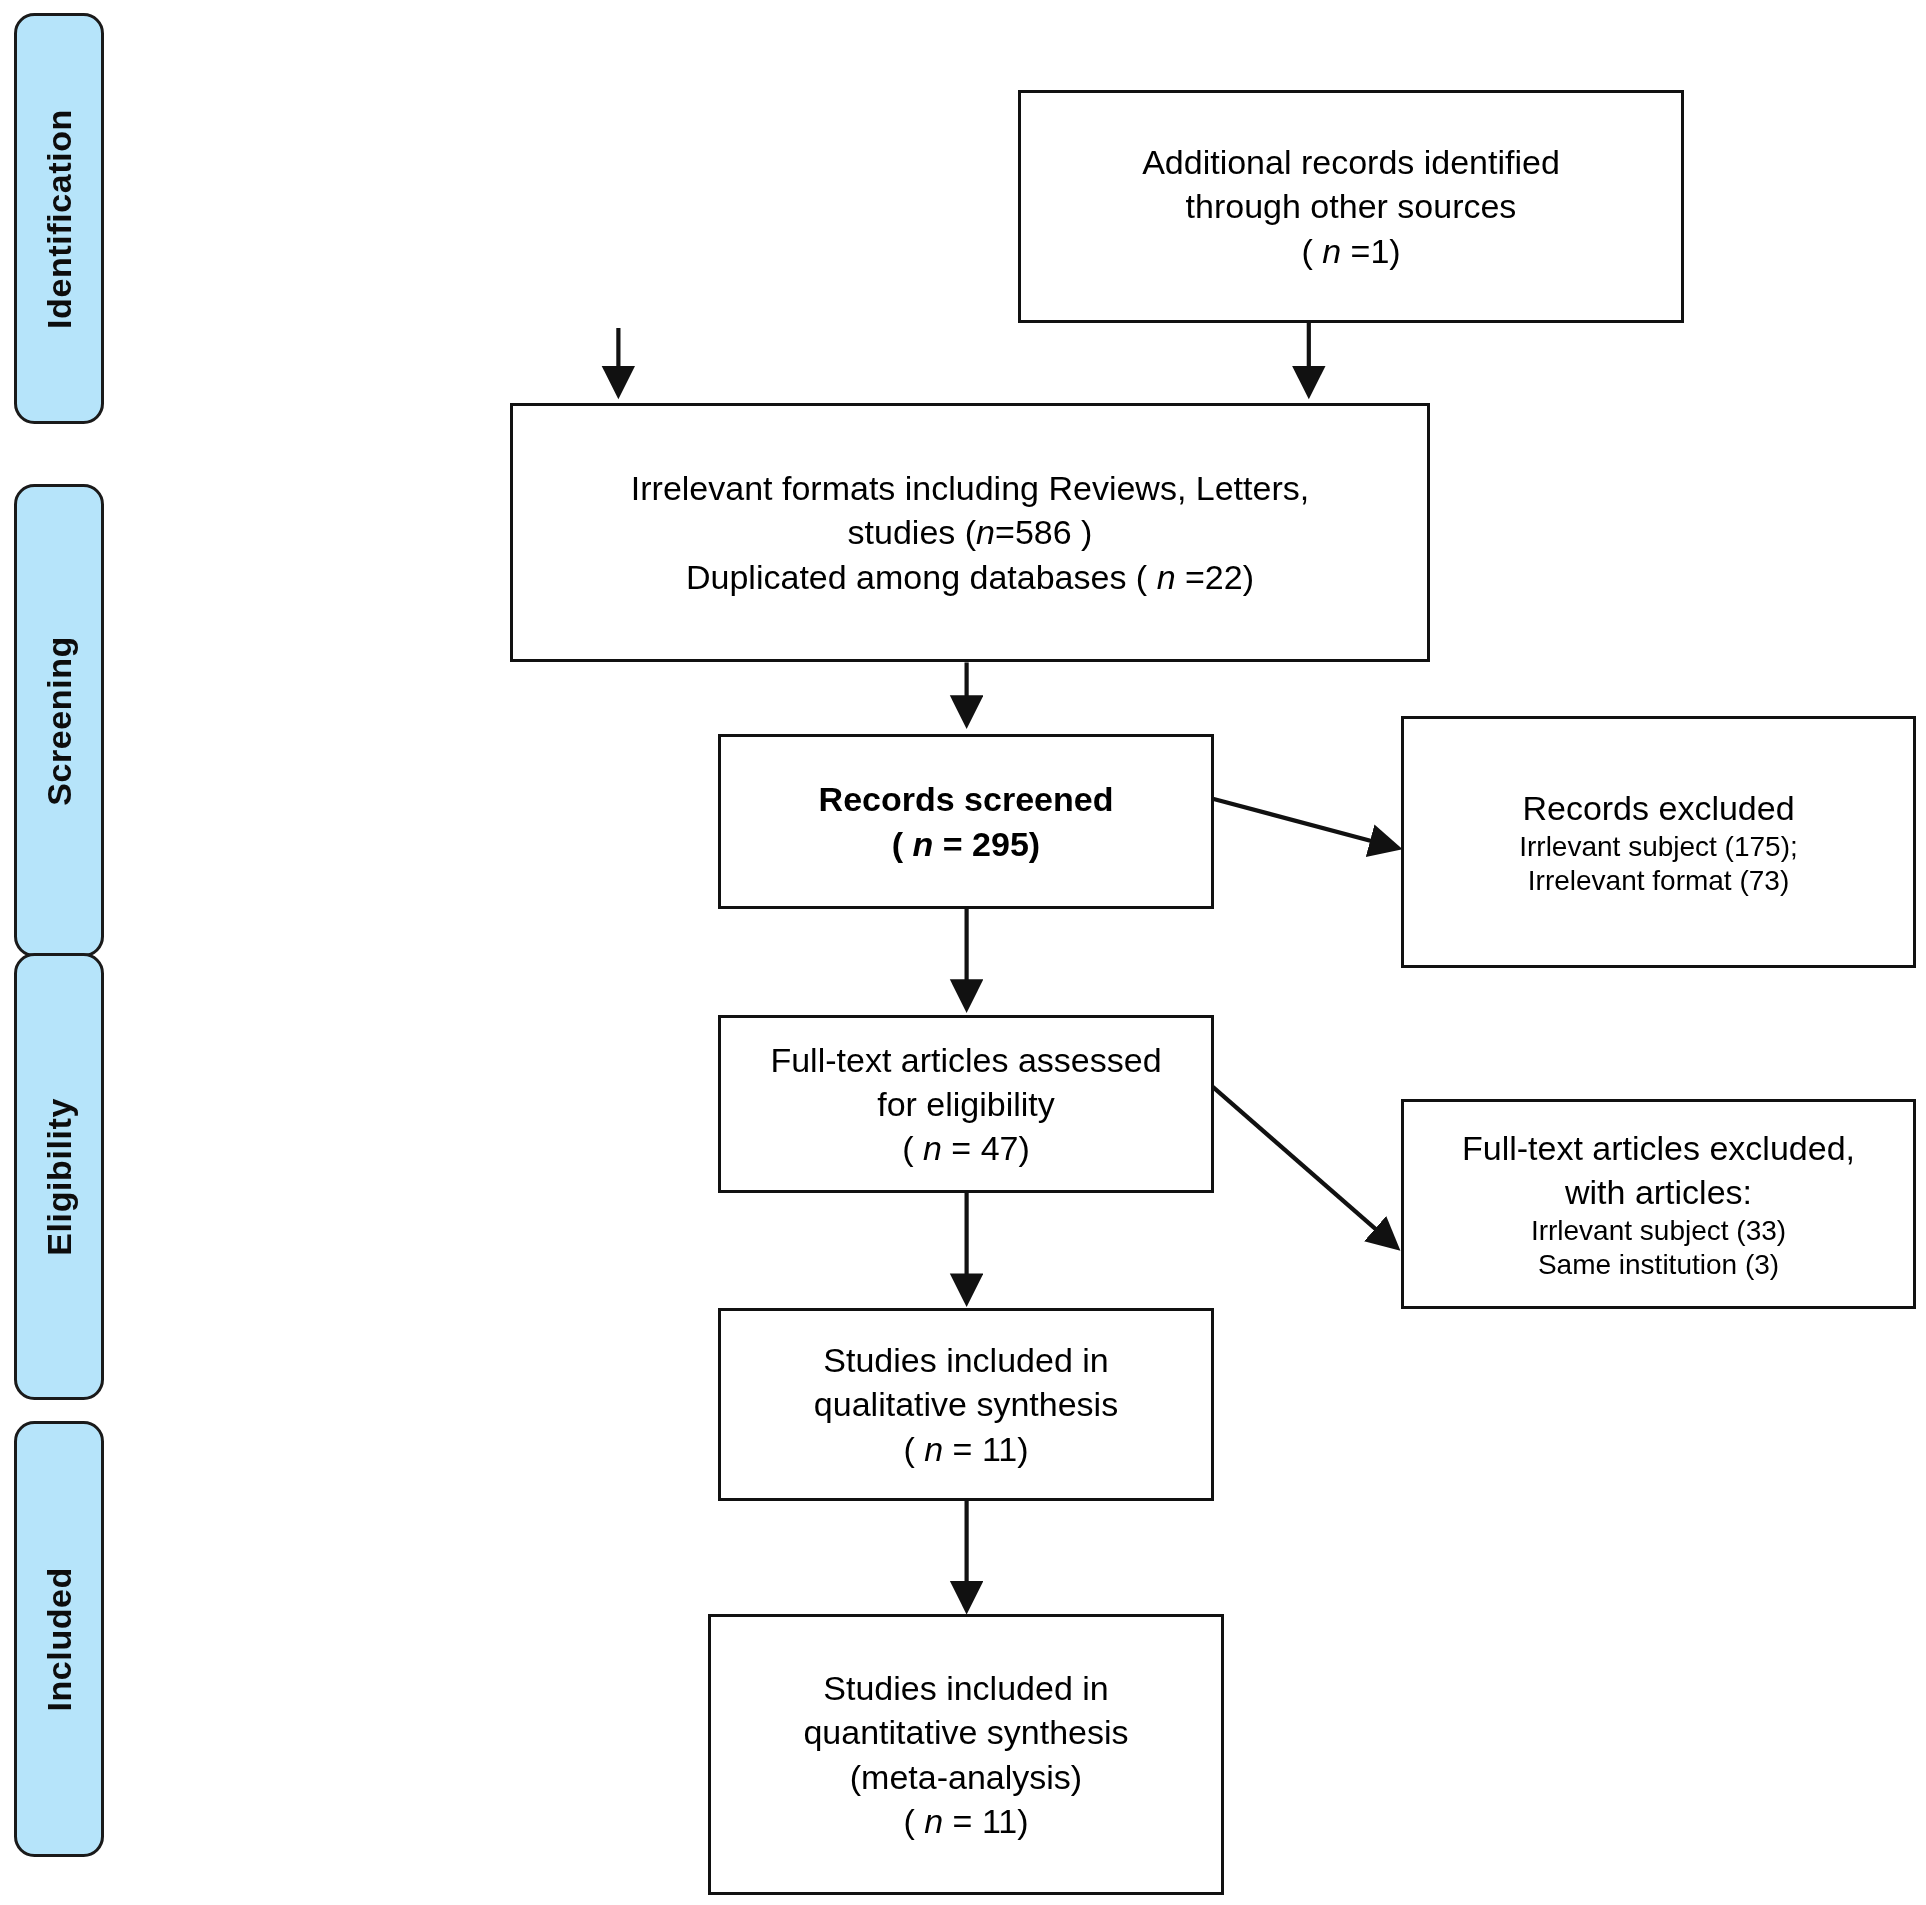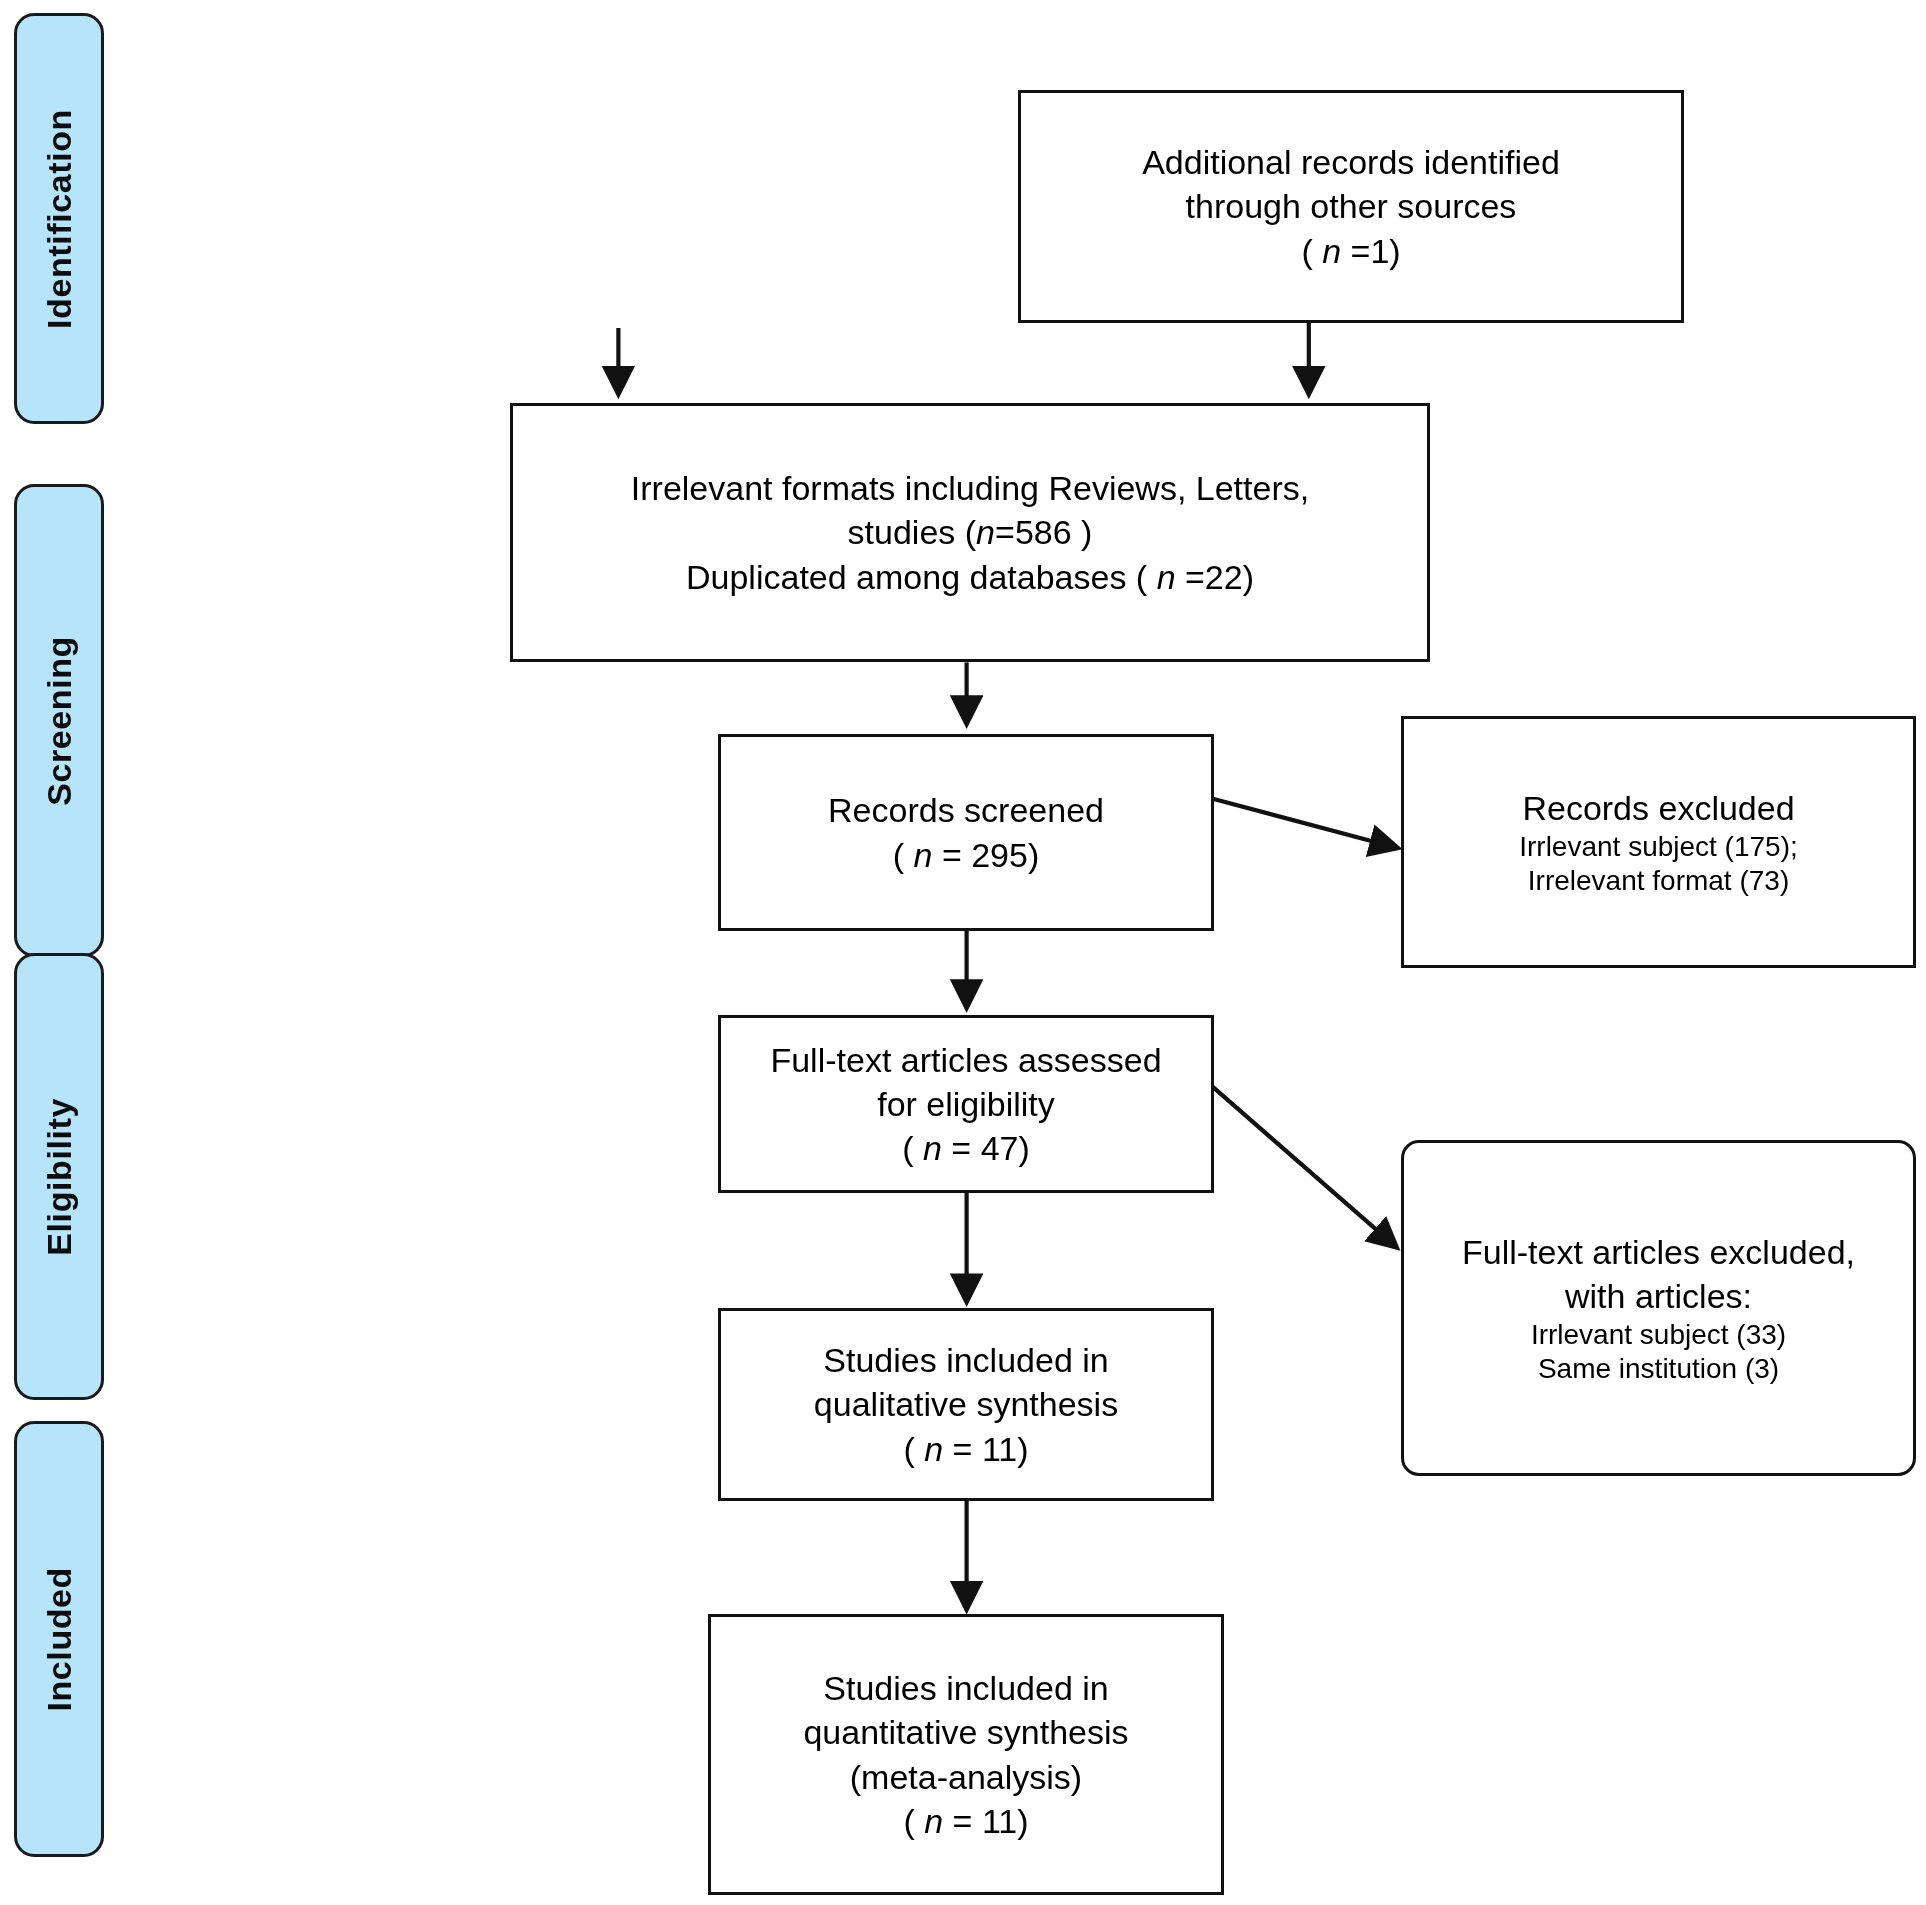--- a/index.html
+++ b/index.html
@@ -112,38 +112,38 @@
     <span class="line">through other sources</span>
     <span class="line">( <span class="it">n</span> =1)</span>
   </div>
 
   <div class="box" style="left:510px; top:403px; width:920px; height:259px; padding:0 2px;">
     <span class="line">Irrelevant formats including Reviews, Letters,</span>
     <span class="line">studies (<span class="it">n</span>=586 )</span>
     <span class="line">Duplicated among databases ( <span class="it">n</span> =22)</span>
   </div>
 
-  <div class="box" style="left:718px; top:734px; width:496px; height:197px;">
+  <div class="box" style="left:718px; top:734px; width:496px; height:175px;font-weight:bold;">
     <span class="line">Records screened</span>
     <span class="line">( <span class="it">n</span> = 295)</span>
   </div>
 
   <div class="box" style="left:1401px; top:716px; width:515px; height:252px;">
     <span class="line">Records excluded</span>
     <span class="line small">Irrlevant subject (175);</span>
     <span class="line small">Irrelevant format (73)</span>
   </div>
 
   <div class="box" style="left:718px; top:1015px; width:496px; height:178px;">
     <span class="line">Full-text articles assessed</span>
     <span class="line">for eligibility</span>
     <span class="line">( <span class="it">n</span> = 47)</span>
   </div>
 
-  <div class="box" style="left:1401px; top:1140px; width:515px; height:336px;border-radius:18px;">
+  <div class="box" style="left:1401px; top:1099px; width:515px; height:210px;">
     <span class="line">Full-text articles excluded,</span>
     <span class="line">with articles:</span>
     <span class="line small">Irrlevant subject (33)</span>
     <span class="line small">Same institution (3)</span>
   </div>
 
   <div class="box" style="left:718px; top:1308px; width:496px; height:193px;">
     <span class="line">Studies included in</span>
     <span class="line">qualitative synthesis</span>
     <span class="line">( <span class="it">n</span> = 11)</span>

